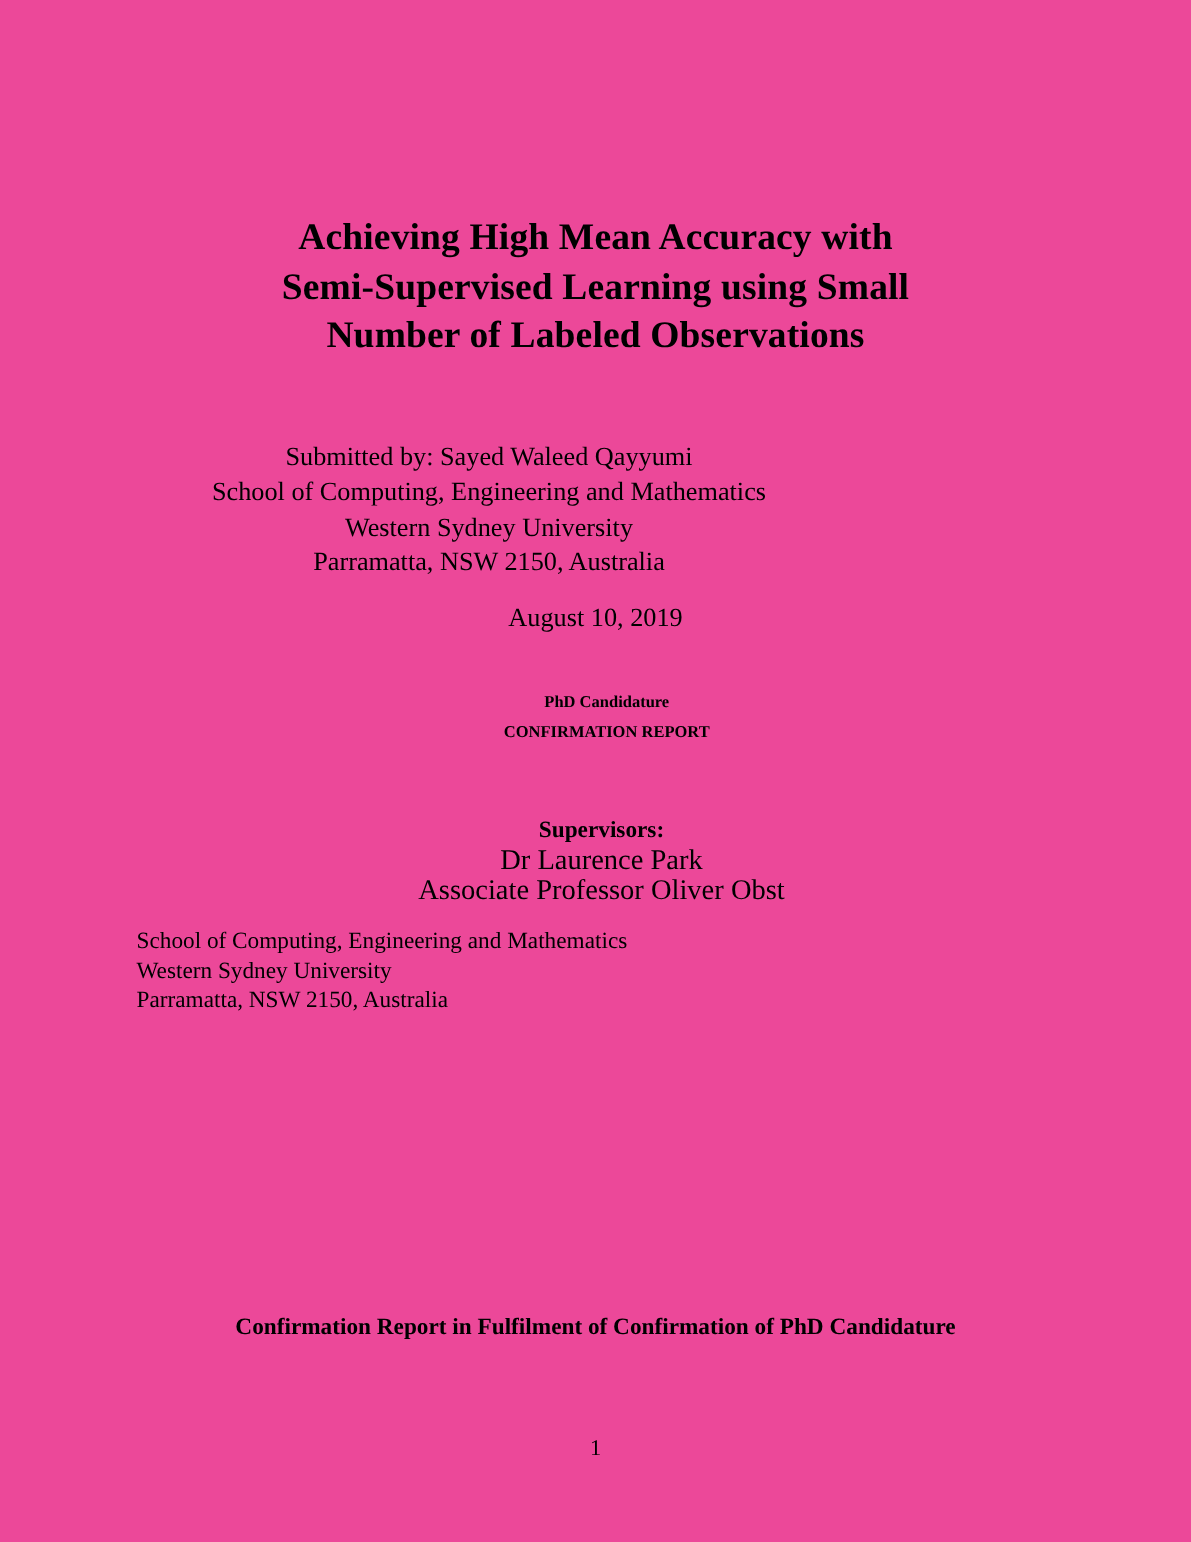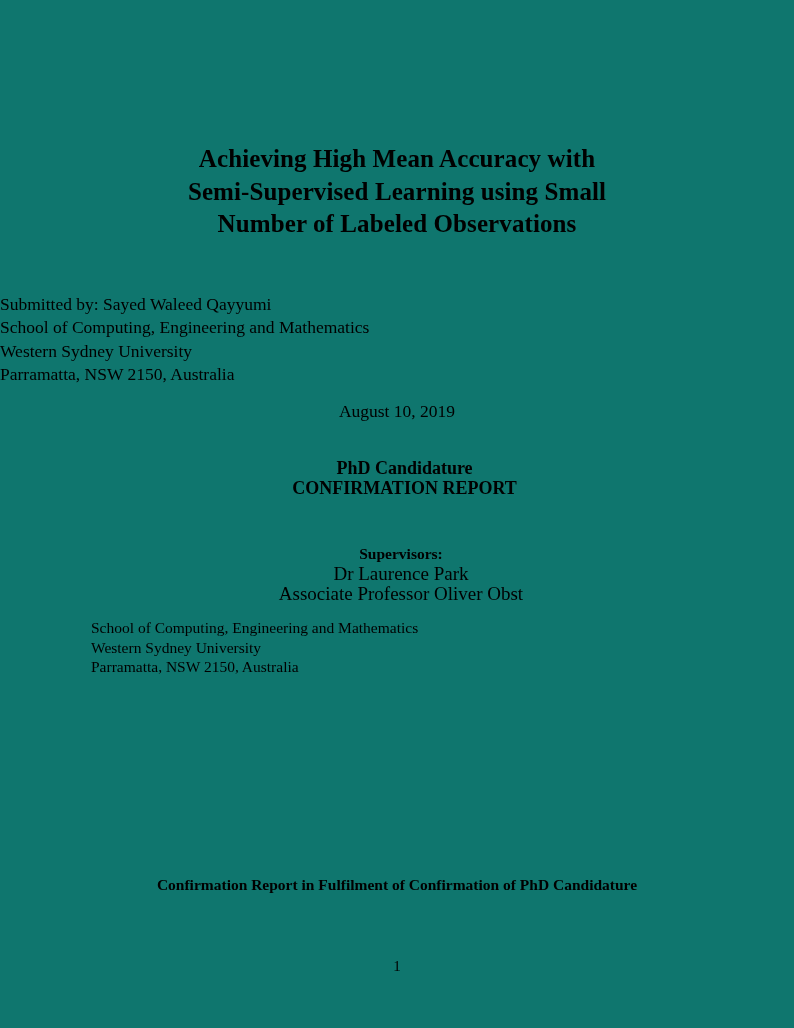--- a/index.html
+++ b/index.html
@@ -15,21 +15,21 @@
     overflow: hidden;
     font-family: "Liberation Serif", "DejaVu Serif", serif;
     color: #000000;
     -webkit-font-smoothing: antialiased;
   }
 
   .page {
     position: relative;
     width: 794px;
     height: 1028px;
-    background: #0f766e;
+    background: #ec4899;
   }
 
   
   .title-block {
     position: absolute;
     left: 0;
     top: 143px;
     width: 794px;
     text-align: center;
   }
@@ -40,21 +40,21 @@
     letter-spacing: 0.1px;
     white-space: nowrap;
   }
 
   
   .submission-block {
     position: absolute;
     left: 0;
     top: 293px;
     width: 652px;
-    text-align: left;
+    text-align: center;
   }
   .submission-line {
     font-size: 17.5px;
     line-height: 23.3px;
     white-space: nowrap;
   }
   .link-underline {
     text-underline-offset: 2px;
     text-decoration-thickness: 1px;
   }
@@ -75,21 +75,21 @@
 
   
   .candidature-block {
     position: absolute;
     left: 0;
     top: 459px;
     width: 794px;
     text-align: center;
   }
   .candidature-line {
-    font-size: 18px;
+    font-size: 11px;
     font-weight: bold;
     line-height: 19.5px;
     white-space: nowrap;
     padding-left: 15px;
   }
 
   
   .supervisors-block {
     position: absolute;
     left: 91px;

